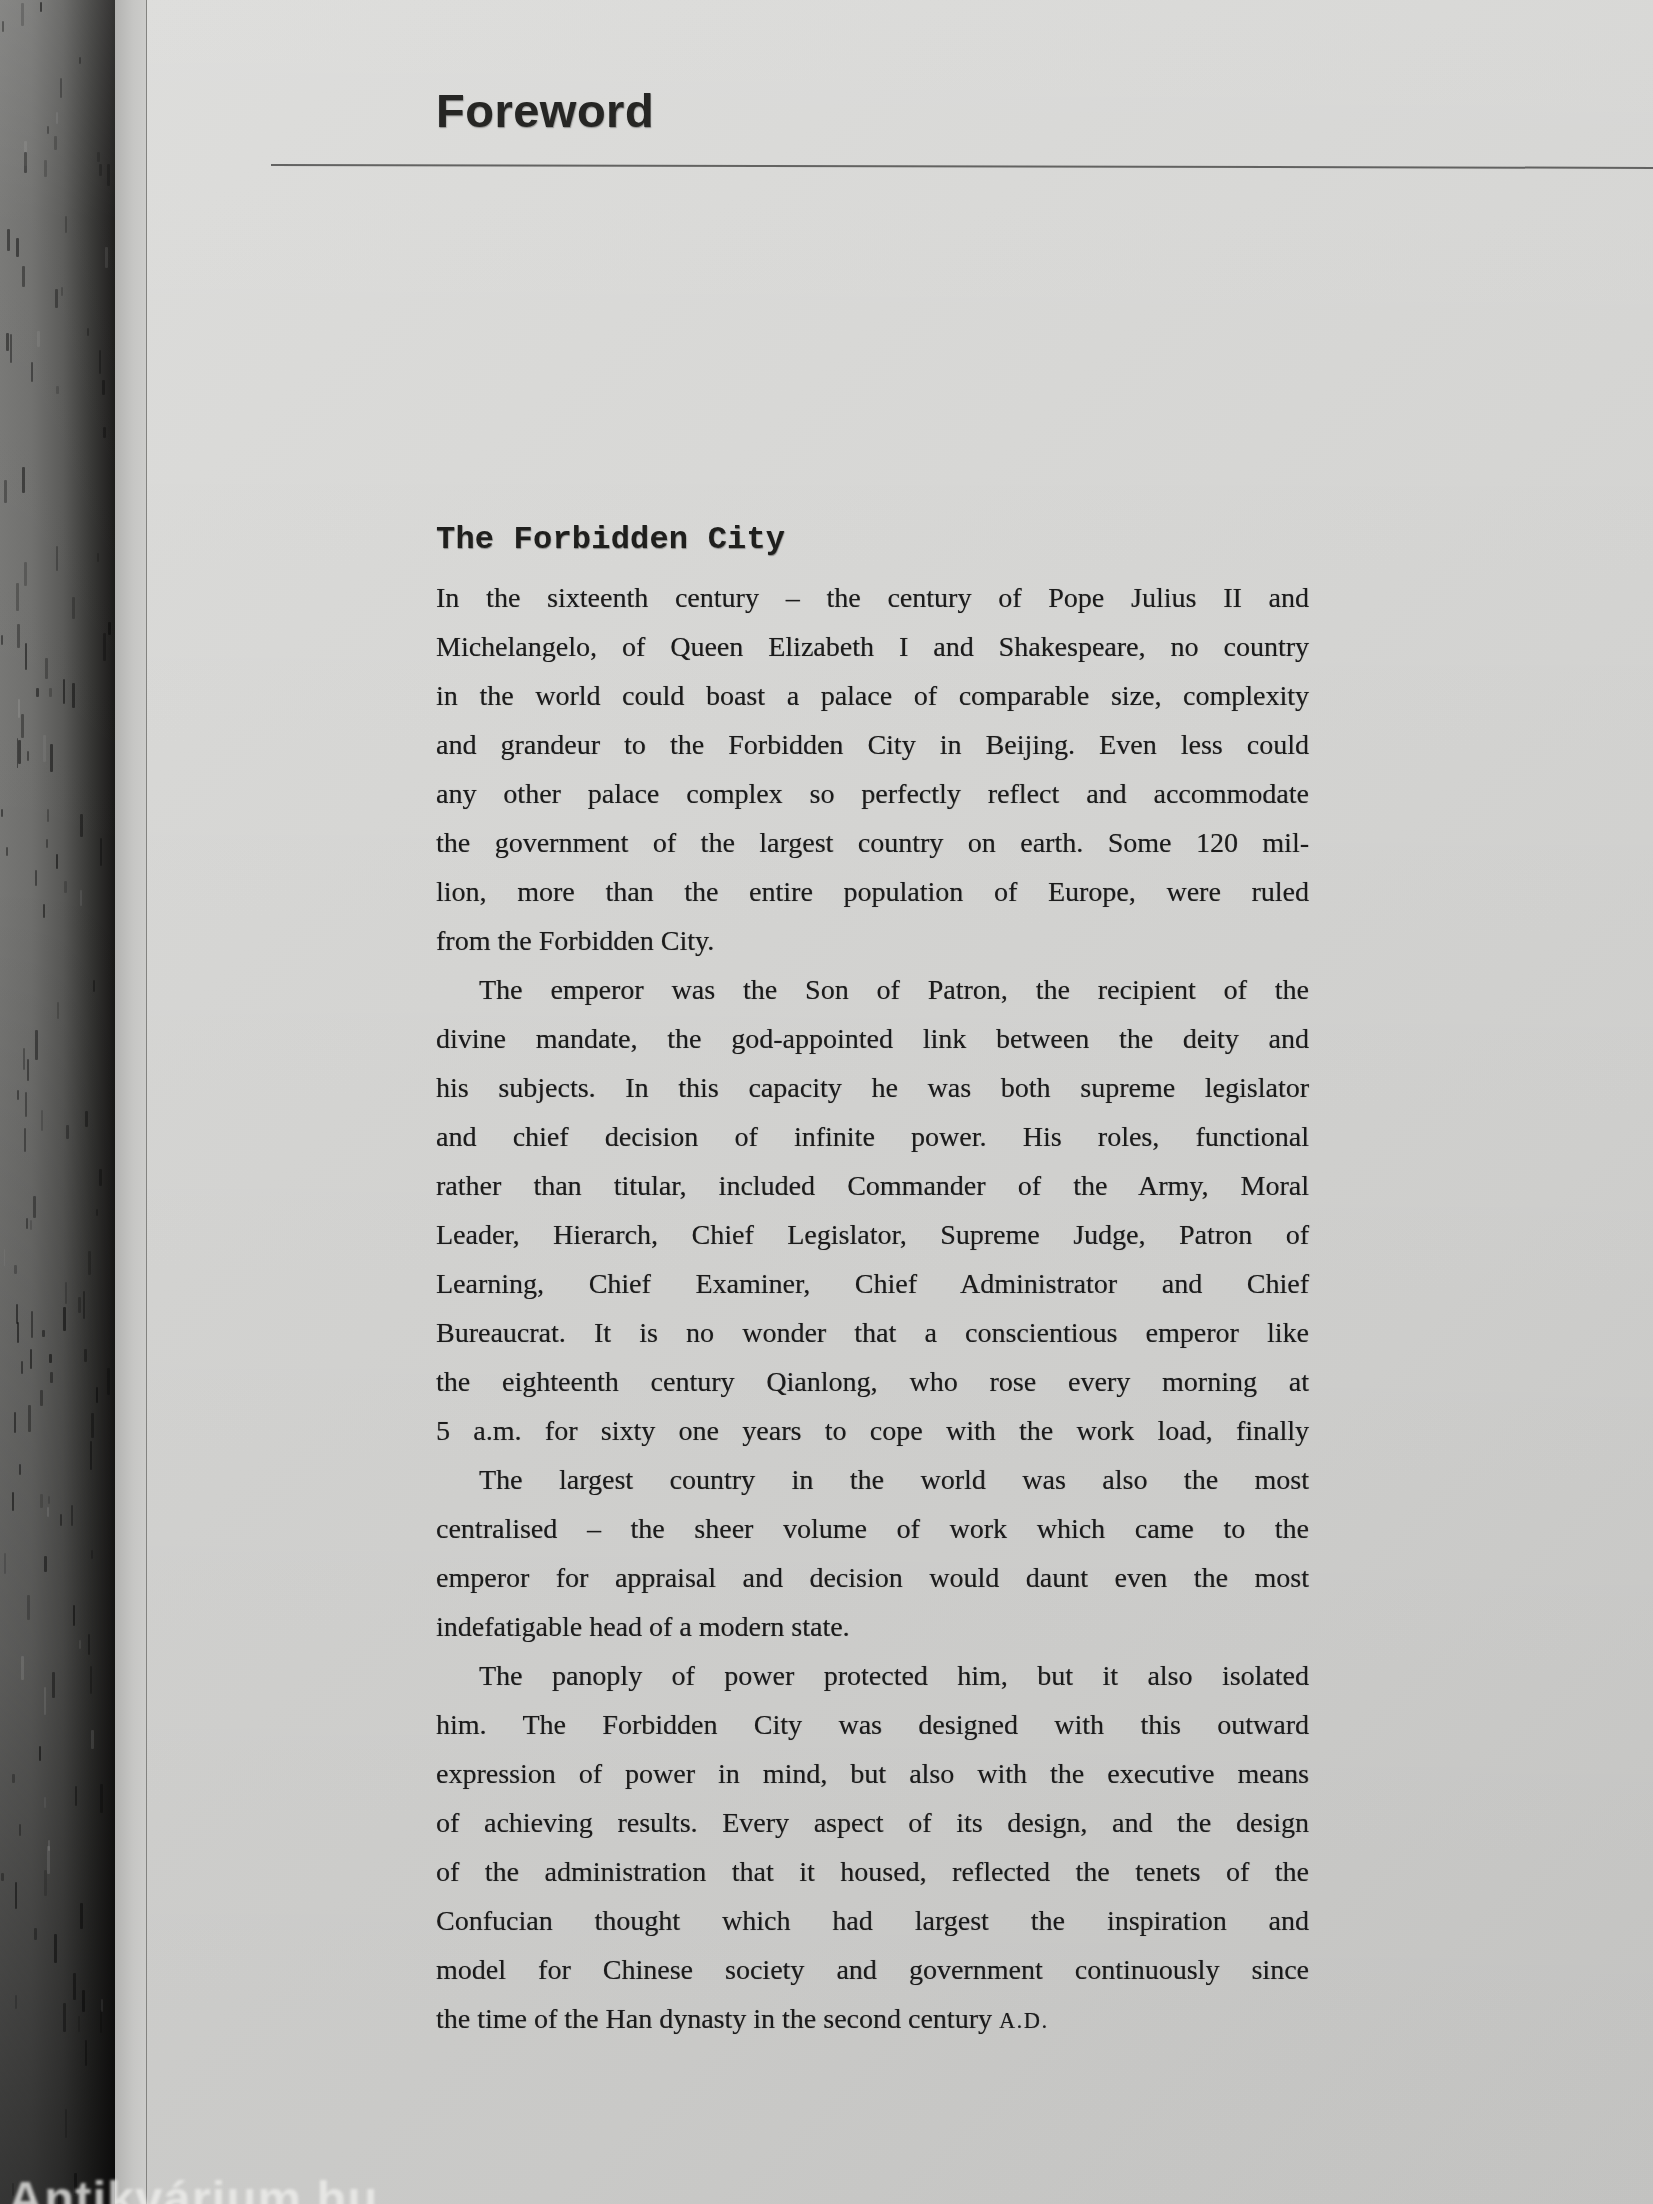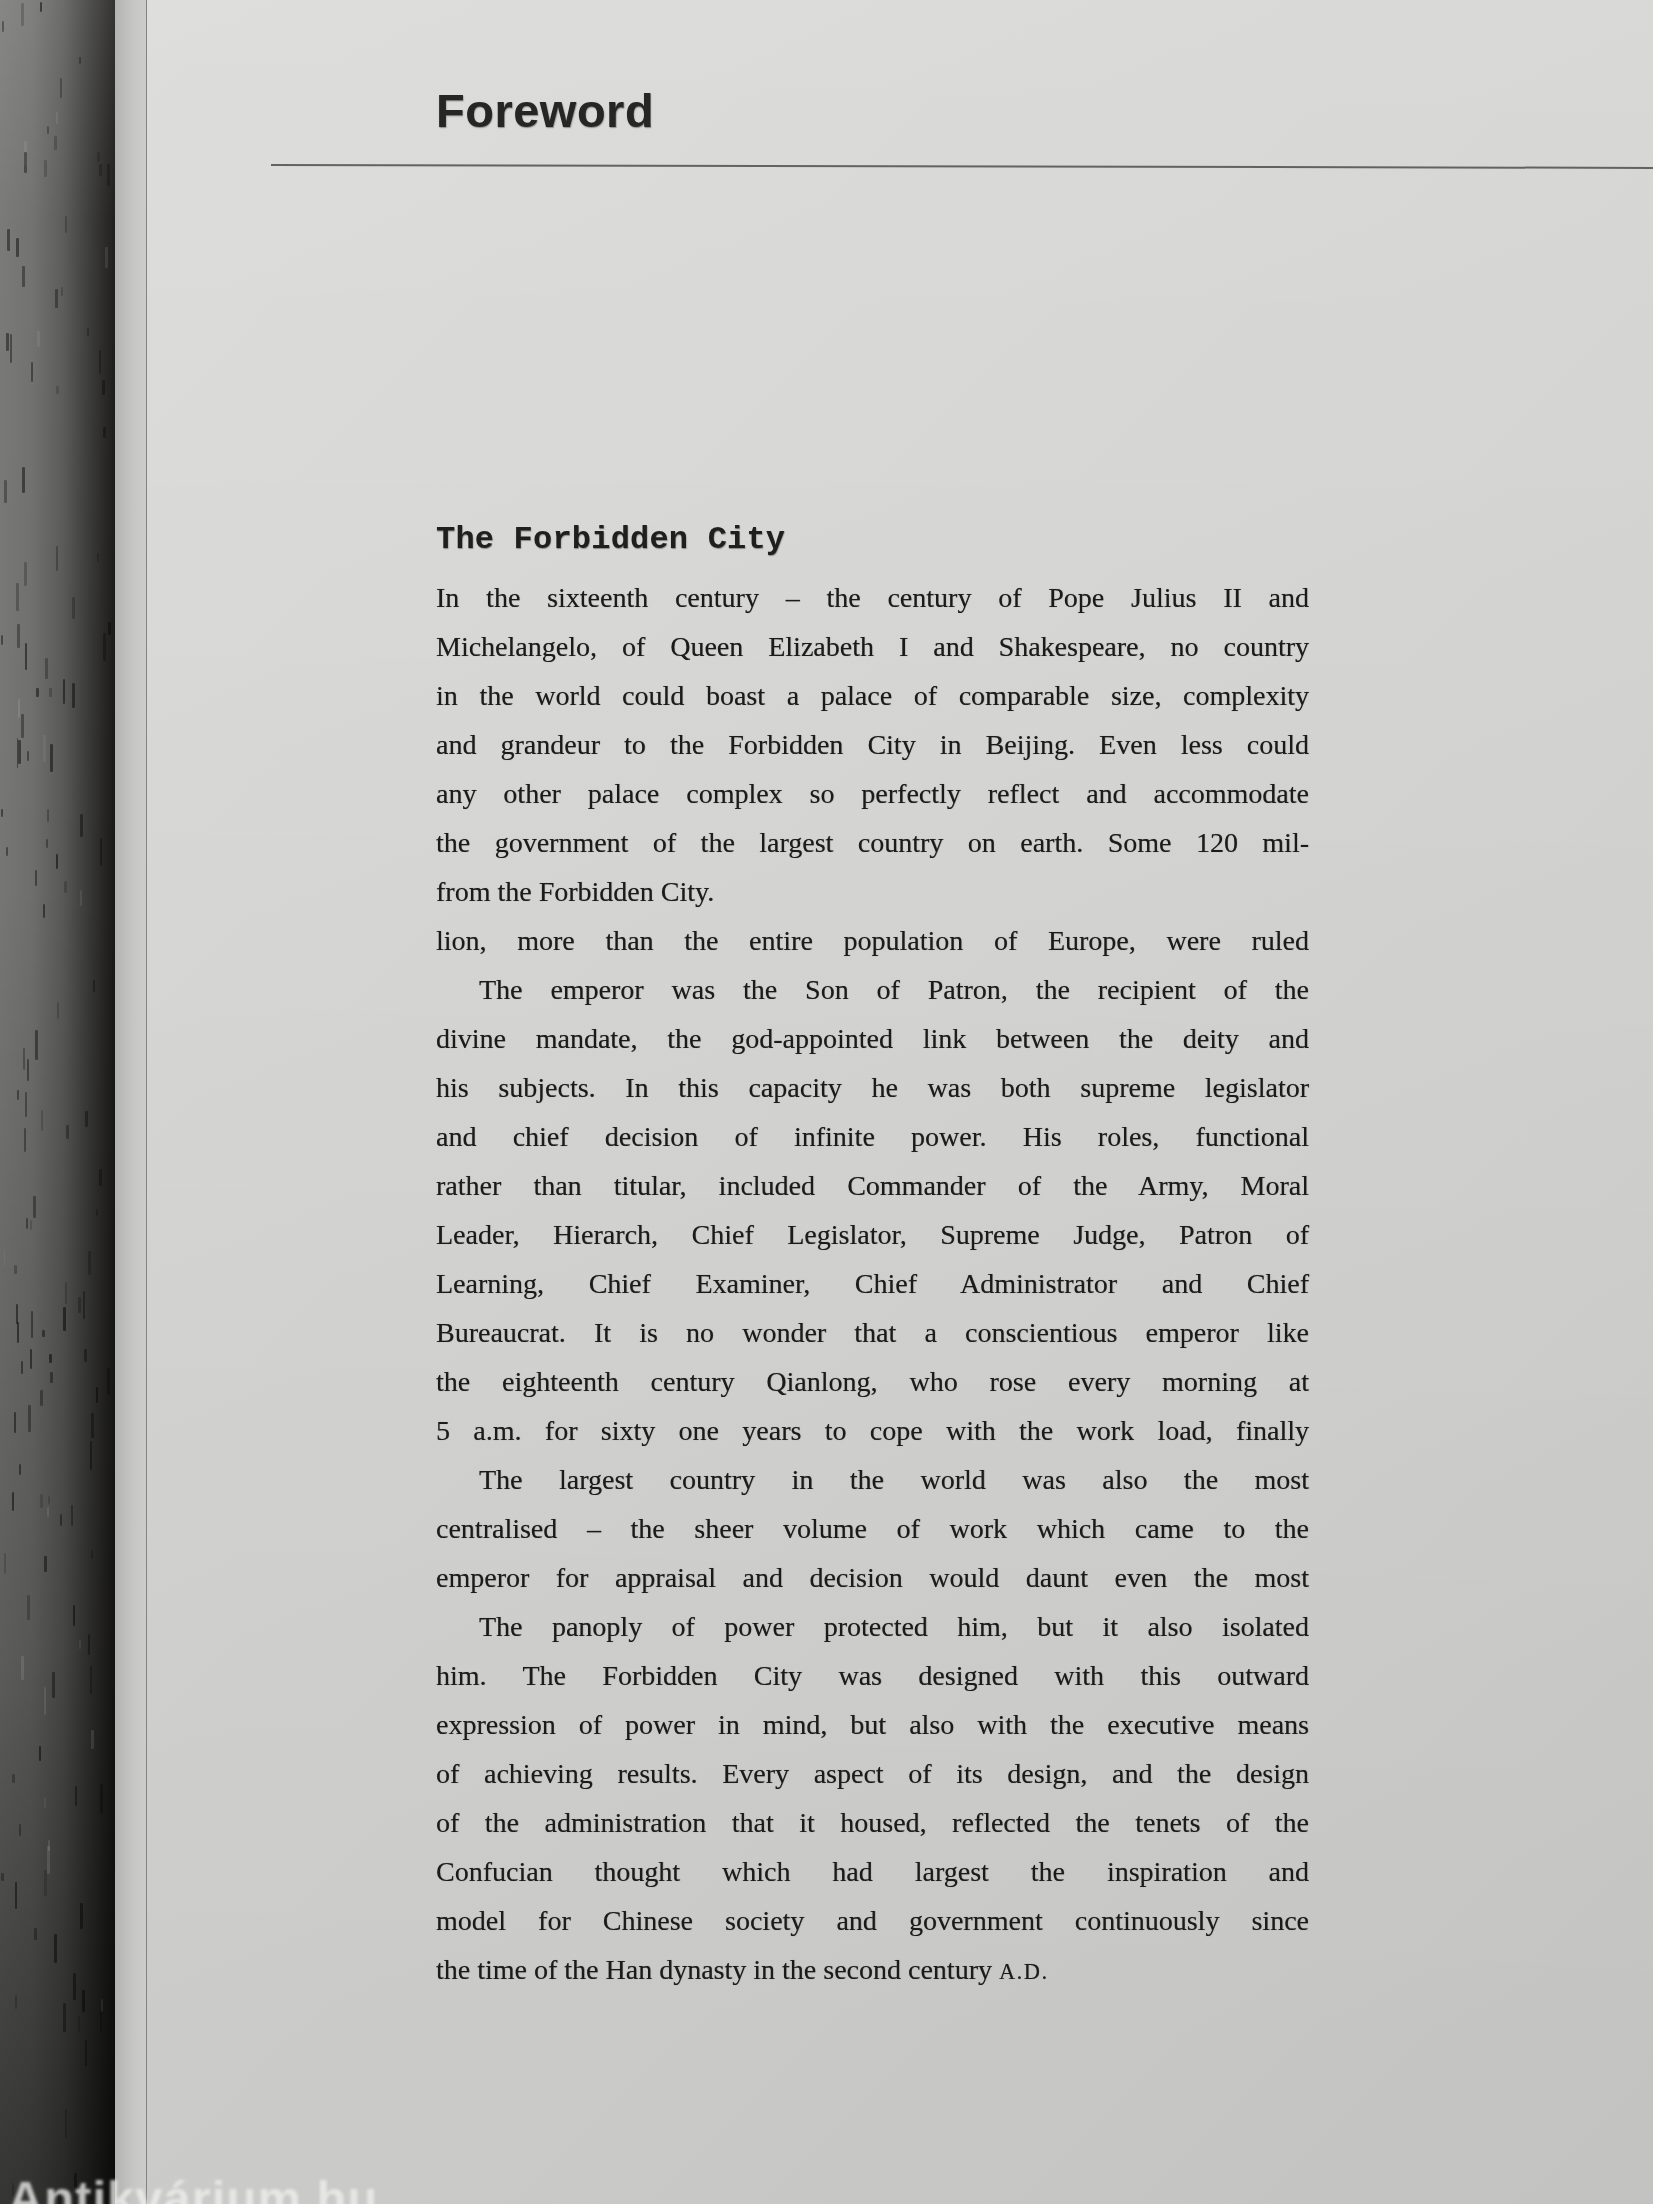--- a/index.html
+++ b/index.html
@@ -247,39 +247,40 @@
     <div class="content">
       <h2 class="section-heading">The Forbidden City</h2>
       <div class="bodytext" id="body-text">
           <div>
             <div class="line">In the sixteenth century – the century of Pope Julius II and</div>
             <div class="line">Michelangelo, of Queen Elizabeth I and Shakespeare, no country</div>
             <div class="line">in the world could boast a palace of comparable size, complexity</div>
             <div class="line">and grandeur to the Forbidden City in Beijing.  Even less could</div>
             <div class="line">any other palace complex so perfectly reflect and accommodate</div>
             <div class="line">the government of the largest country on earth. Some 120 mil-</div>
+            <div class="line">lion, more than the entire population of Europe, were ruled</div>
             <div class="line last">from the Forbidden City.</div>
-            <div class="line">lion, more than the entire population of Europe, were ruled</div>
           </div>
           <div>
             <div class="line indent">The emperor was the Son of Patron, the recipient of the</div>
             <div class="line">divine mandate, the god-appointed link between the deity and</div>
             <div class="line">his subjects. In this capacity he was both supreme legislator</div>
             <div class="line">and chief decision of infinite power. His roles, functional</div>
             <div class="line">rather than titular, included Commander of the Army, Moral</div>
             <div class="line">Leader, Hierarch, Chief Legislator, Supreme Judge, Patron of</div>
             <div class="line">Learning, Chief Examiner, Chief Administrator and Chief</div>
             <div class="line">Bureaucrat. It is no wonder that a conscientious emperor like</div>
             <div class="line">the eighteenth century Qianlong, who rose every morning at</div>
             <div class="line">5 a.m. for sixty one years to cope with the work load, finally</div>
           </div>
           <div>
             <div class="line indent">The largest country in the world was also the most</div>
             <div class="line">centralised – the sheer volume of work which came to the</div>
             <div class="line">emperor for appraisal and decision would daunt even the most</div>
+            <div class="line last">indefatigable head of a modern state.</div>
           </div>
           <div>
             <div class="line indent">The panoply of power protected him, but it also isolated</div>
             <div class="line">him. The Forbidden City was designed with this outward</div>
             <div class="line">expression of power in mind, but also with the executive means</div>
             <div class="line">of achieving results.  Every aspect of its design, and the design</div>
             <div class="line">of the administration that it housed, reflected the tenets of the</div>
             <div class="line">Confucian thought which had largest the inspiration and</div>
             <div class="line">model for Chinese society and government continuously since</div>
             <div class="line last">the time of the Han dynasty in the second century <span class="sc">A.D.</span></div>

